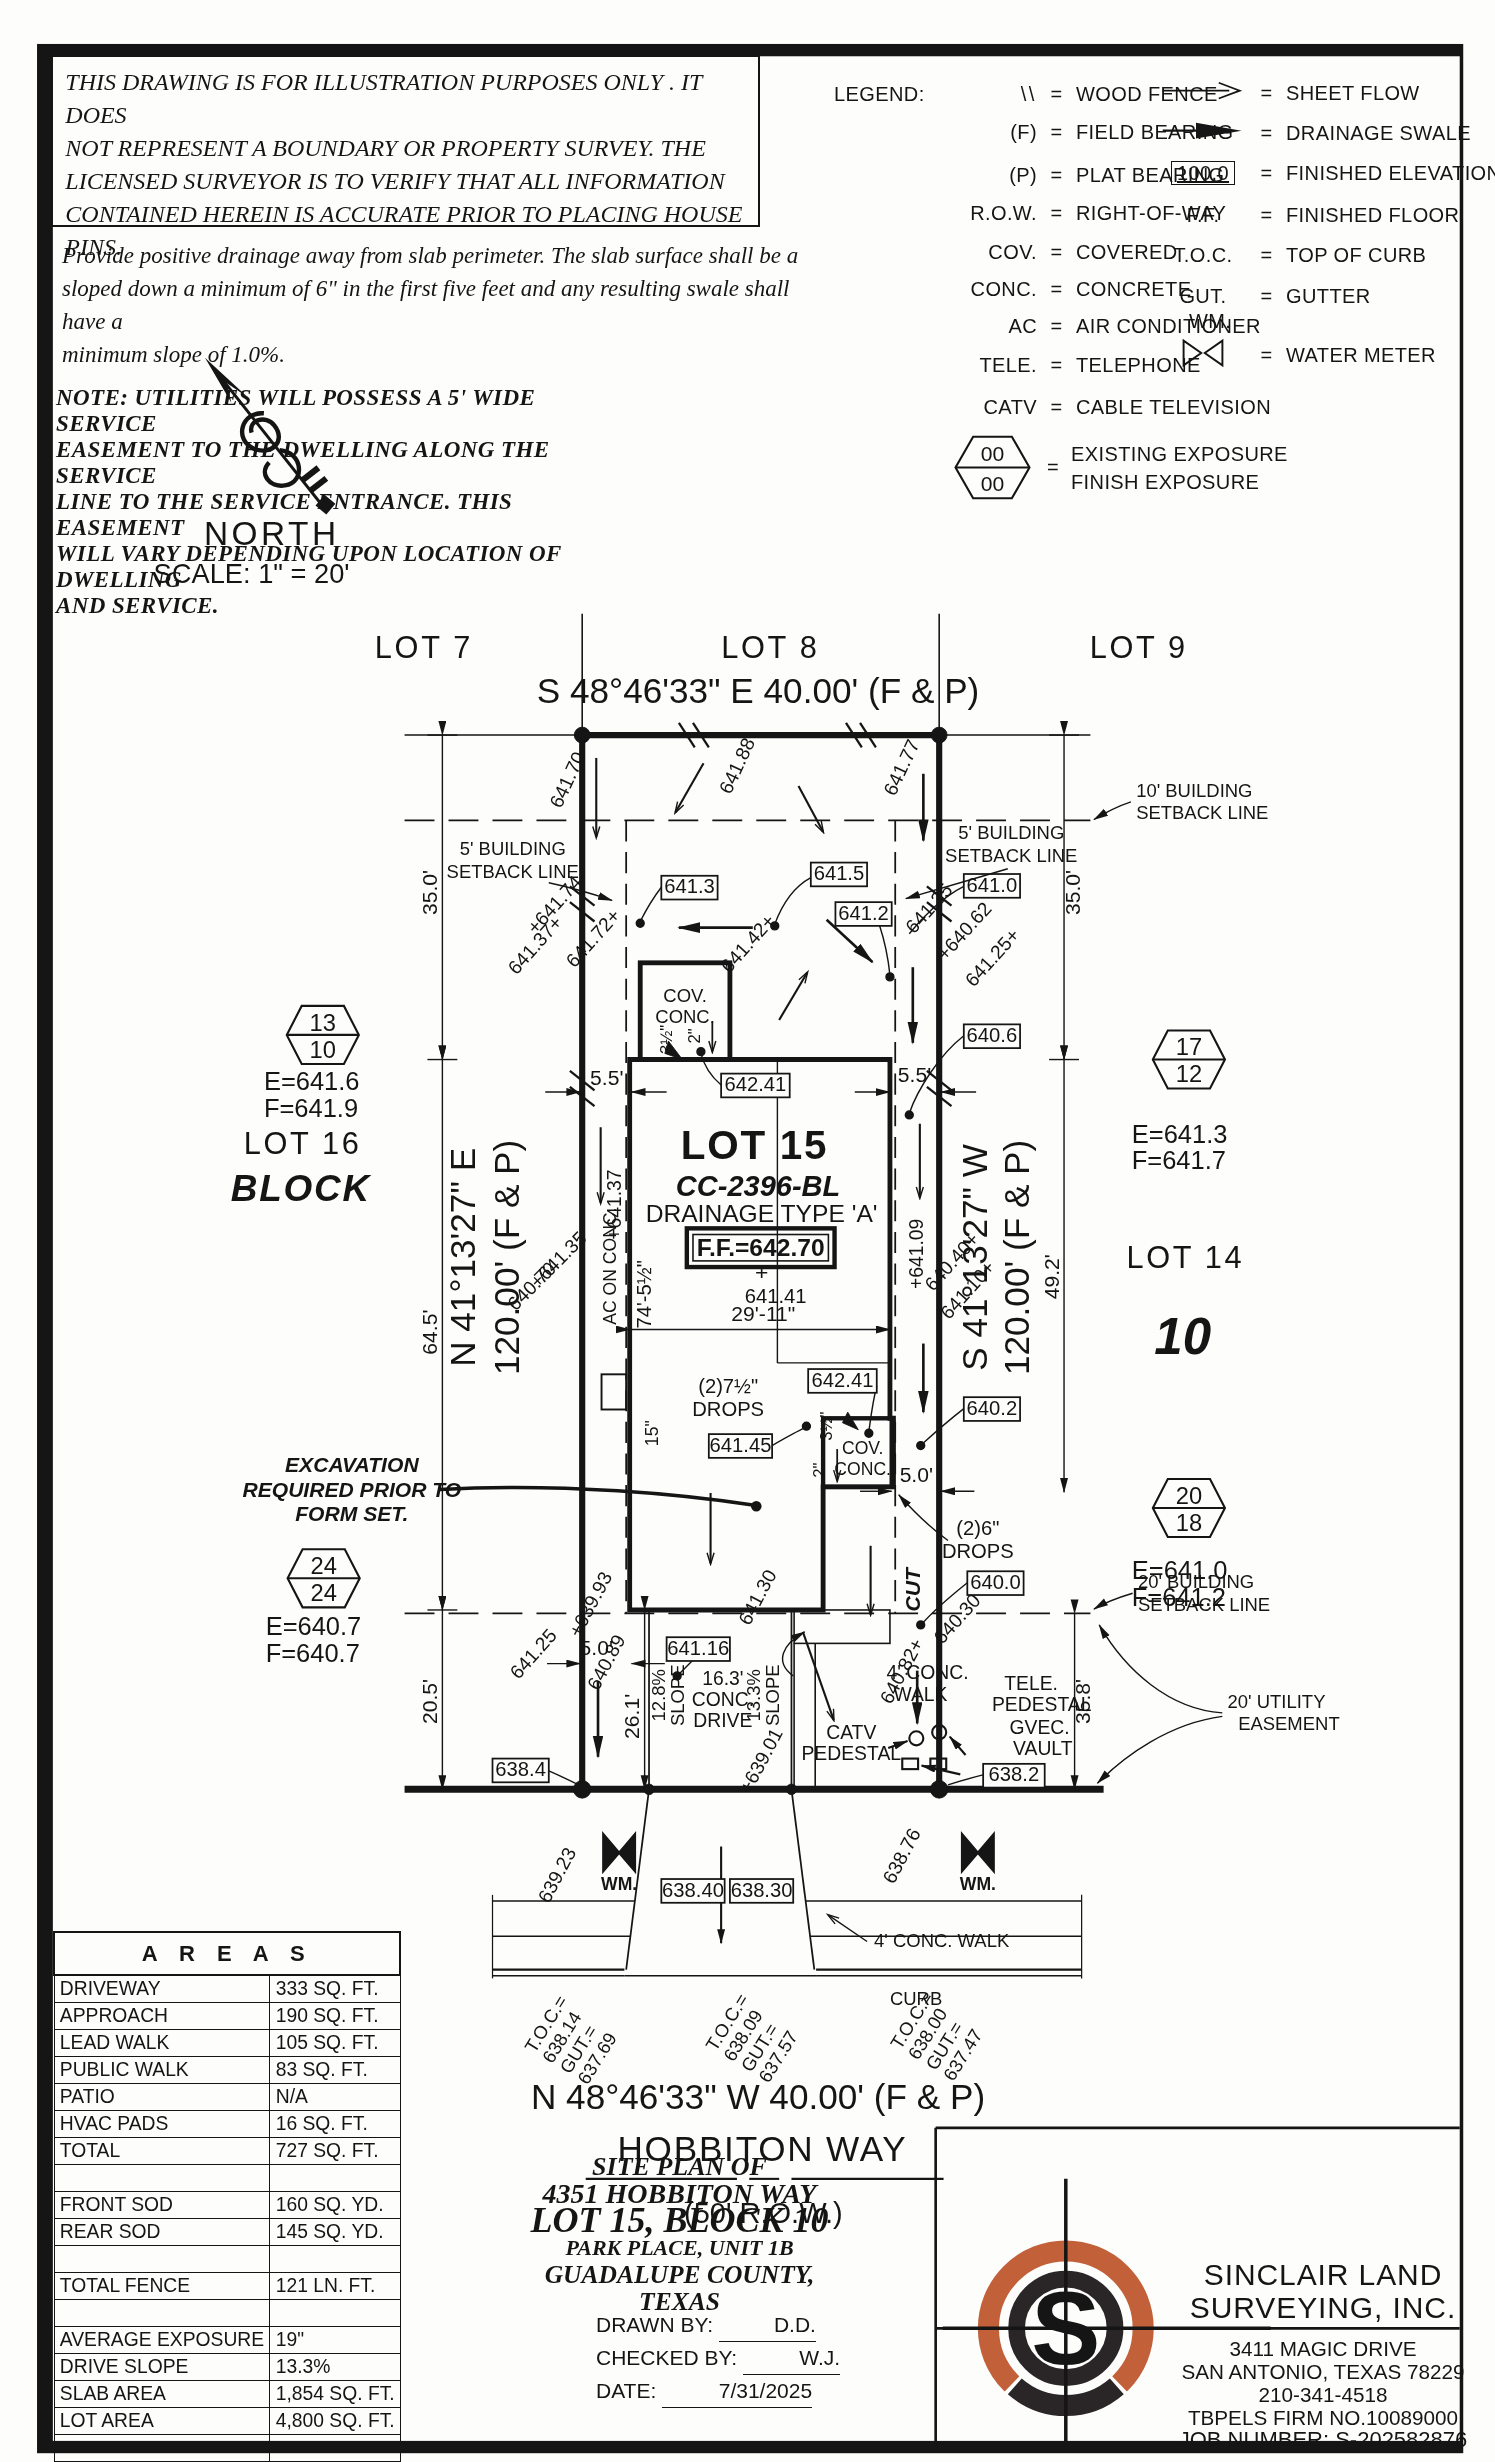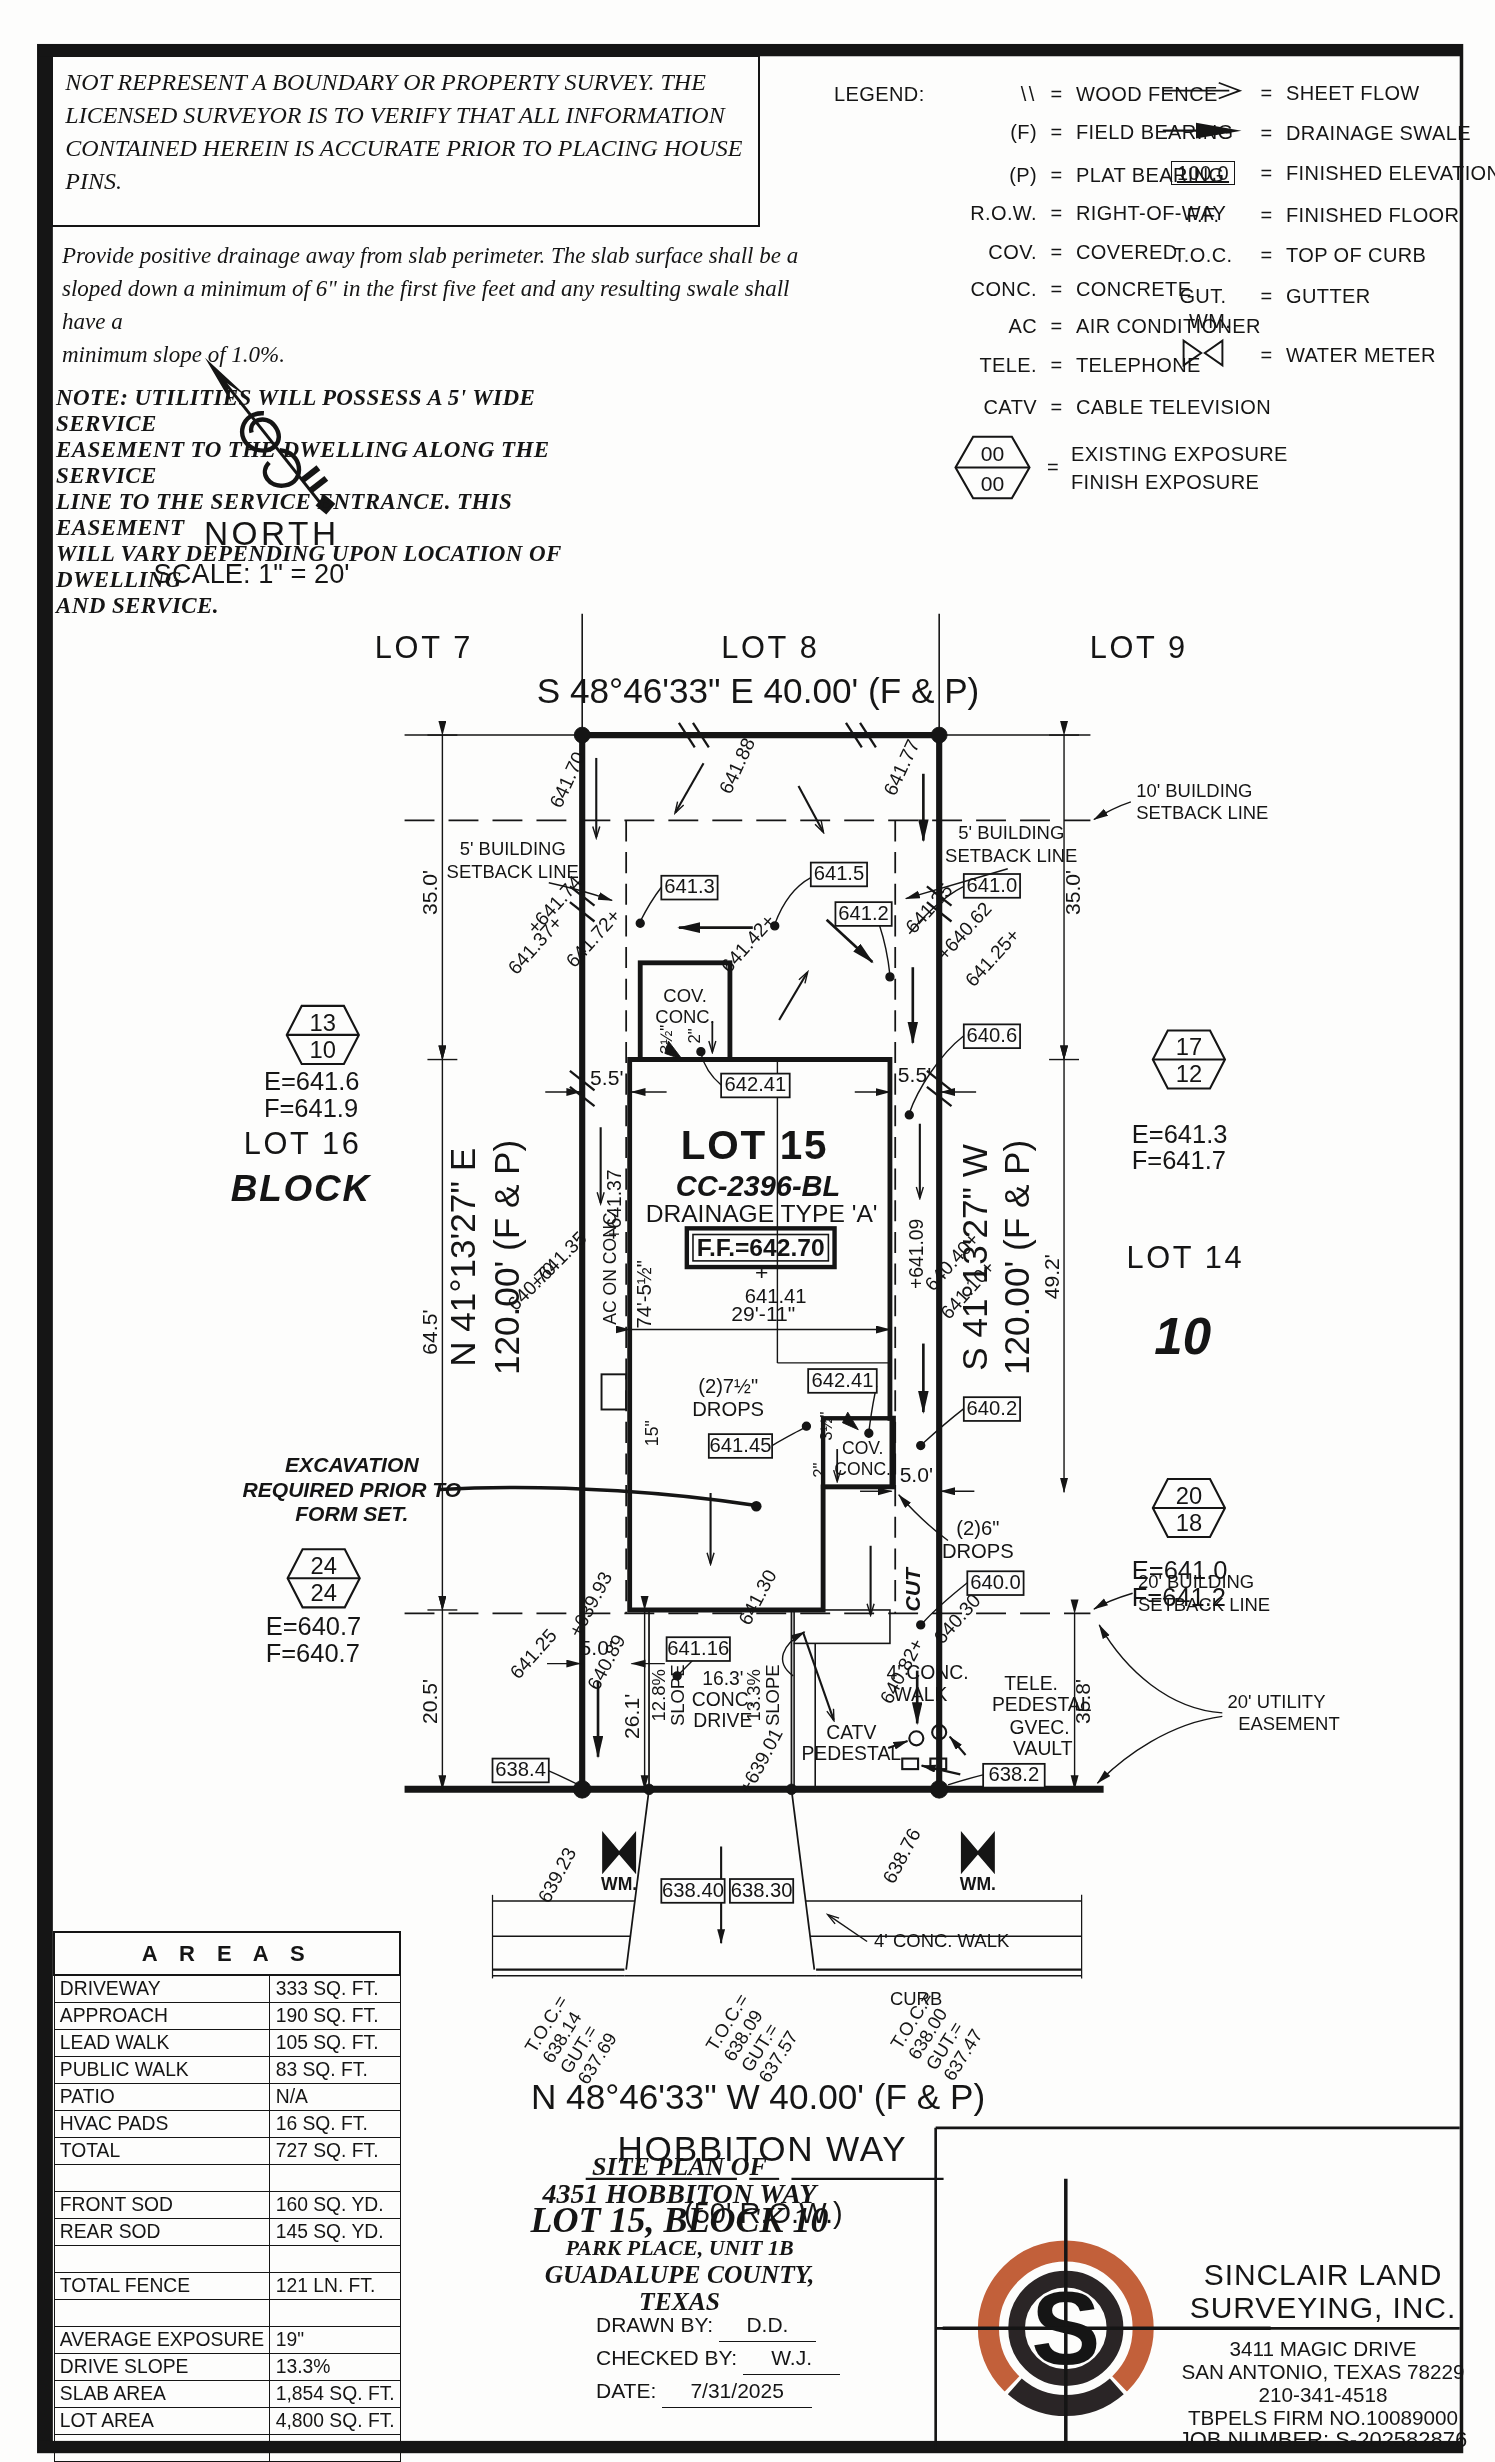--- a/index.html
+++ b/index.html
@@ -24,21 +24,21 @@
   
   .areas-table{position:absolute;left:53px;top:1895px;width:317px;border-collapse:collapse;
     font-size:19.3px;margin-top:36px;}
   .areas-table th{border:2.6px solid #151515;font-size:22px;letter-spacing:8px;height:39px;font-weight:bold;}
   .areas-table td{border:1.8px solid #151515;height:26px;padding:0 5.3px;white-space:nowrap;}
   .areas-table td.v{text-align:left;width:110px;}
   
   .tblock{left:506px;top:2153px;width:347px;text-align:center;font-family:"Liberation Serif",serif;
     font-weight:bold;font-style:italic;line-height:27px;}
   .drawn{left:596px;top:2309px;width:290px;font-size:21px;line-height:32px;white-space:nowrap;}
-  .drawn .u{display:inline-block;border-bottom:1.8px solid #151515;text-align:center;min-width:97px;}
+  .drawn .u{display:inline-block;border-bottom:1.8px solid #151515;text-align:right;min-width:97px;}
   .surv{left:1183px;top:2258px;width:280px;text-align:center;line-height:33px;font-size:30px;letter-spacing:0.9px;white-space:nowrap;}
   .surv2{left:1178px;top:2337px;width:290px;text-align:center;font-size:20.7px;line-height:23px;white-space:nowrap;}
   .jobnum{left:1177px;top:2427px;width:292px;text-align:center;font-size:22px;white-space:nowrap;}
   svg text{font-family:"Liberation Sans",sans-serif;fill:#151515;}
 </style>
 </head>
 <body>
 
 <svg class="abs" style="left:0;top:0" width="1495" height="2462" viewBox="0 0 1700 2800">
   <defs>
@@ -473,20 +473,21 @@
     <path d="M1151,2711 A88,88 0 0,0 1273,2711" fill="none" stroke="#fdfdfc" stroke-width="30"></path>
     <path d="M1154,2714 A88,88 0 0,0 1270,2714" fill="none" stroke="#2a2526" stroke-width="24"></path>
     <circle cx="1212" cy="2648" r="56" fill="none" stroke="#2a2526" stroke-width="19"></circle>
     <text x="1212" y="2688" font-size="118" font-weight="bold" fill="#c2603a" text-anchor="middle" font-family="Liberation Serif,serif">S</text>
     <line x1="1212" y1="2478" x2="1212" y2="2786" stroke="#151515" stroke-width="4"></line>
     <line x1="1072" y1="2648" x2="1445" y2="2648" stroke="#151515" stroke-width="4"></line>
   </g>
 </svg>
 
 <div class="abs disclaimer">
+  <div>THIS DRAWING IS FOR ILLUSTRATION PURPOSES ONLY . IT DOES</div>
   <div>NOT REPRESENT A BOUNDARY OR PROPERTY SURVEY. THE</div>
   <div>LICENSED SURVEYOR IS TO VERIFY THAT ALL INFORMATION</div>
   <div>CONTAINED HEREIN IS ACCURATE PRIOR TO PLACING HOUSE PINS.</div>
 </div>
 
 <div class="abs note2">
   <div>Provide positive drainage away from slab perimeter. The slab surface shall be a</div>
   <div>sloped down a minimum of 6" in the first five feet and any resulting swale shall have a</div>
   <div>minimum slope of 1.0%.</div>
 </div>

